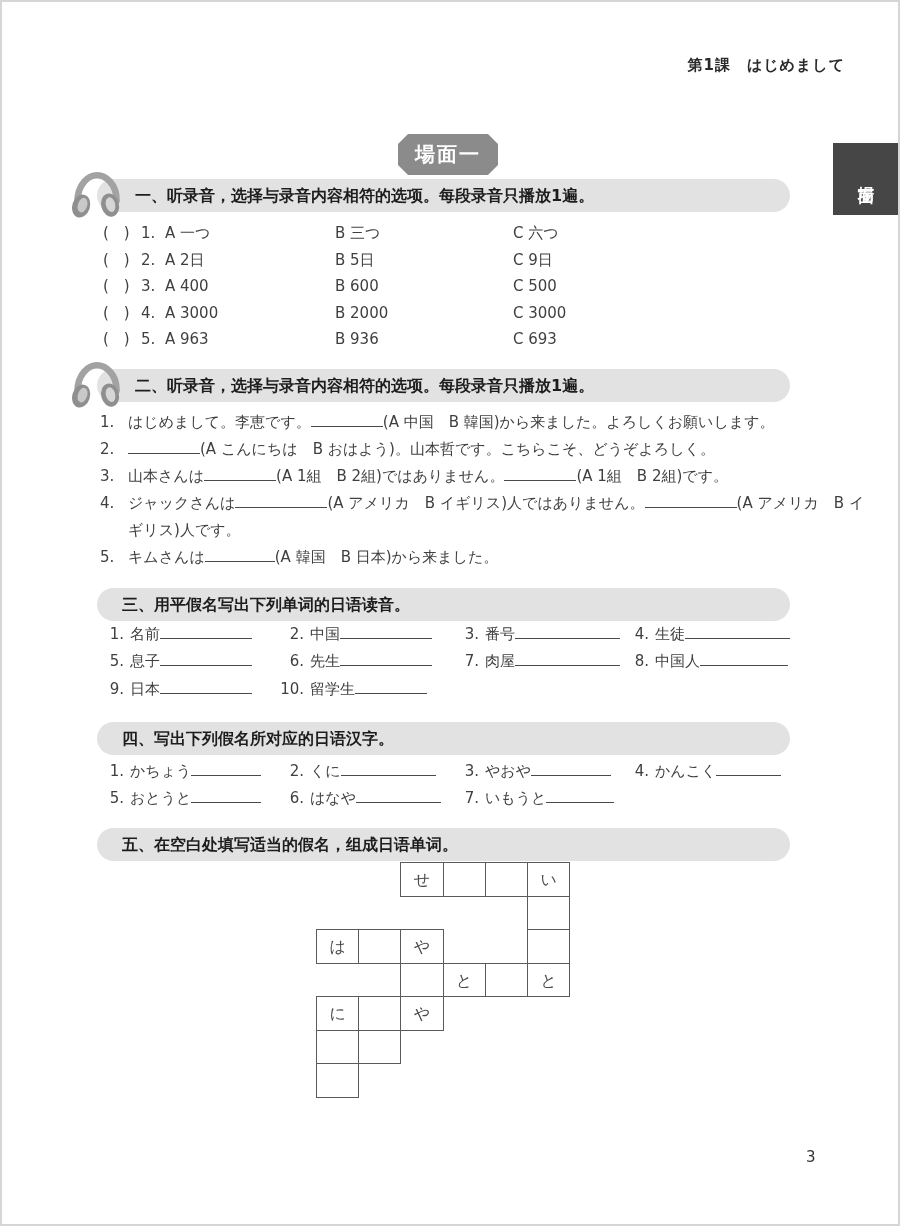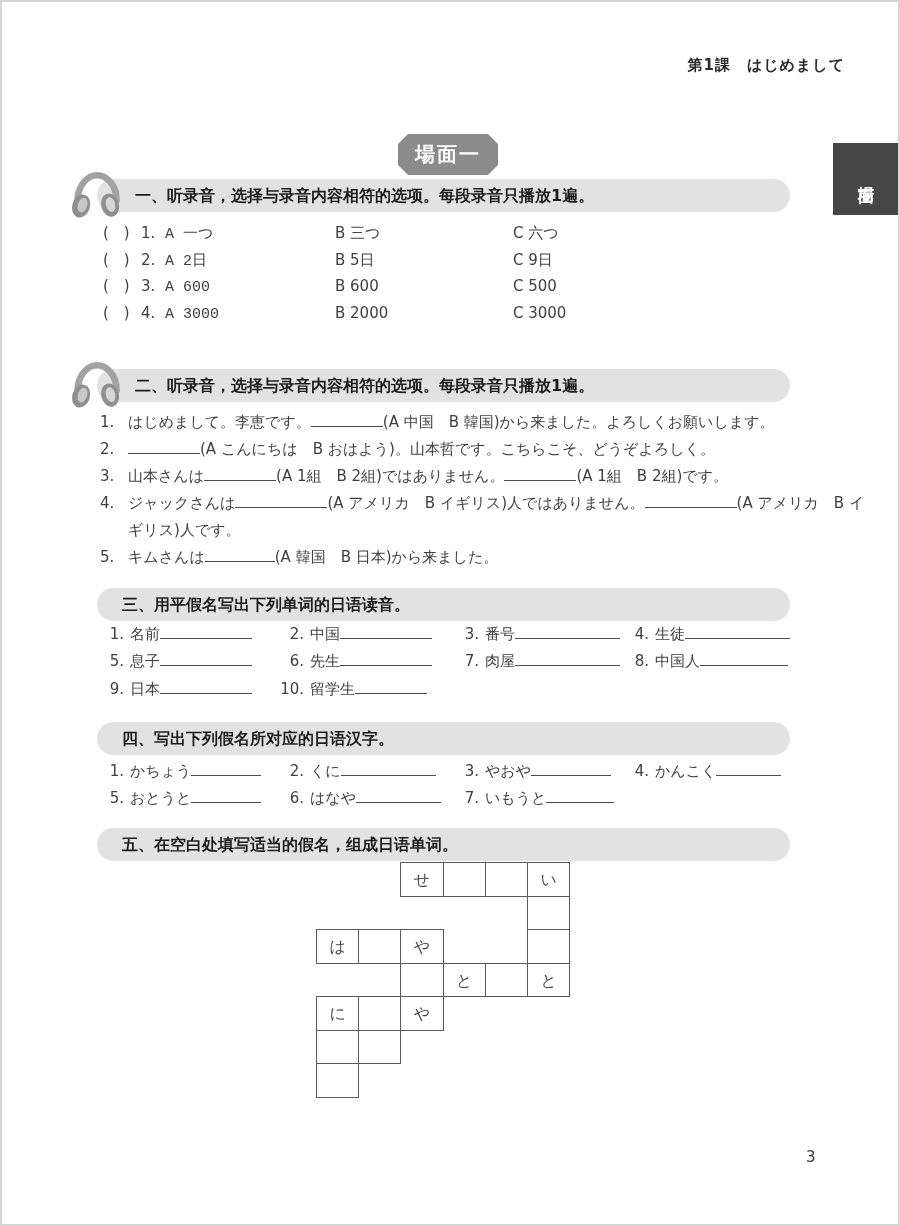--- a/index.html
+++ b/index.html
@@ -42,21 +42,21 @@
   .sec-bar.plain{padding-left:25px;width:668px;}
 
   .hp-icon{position:absolute;left:69px;width:56px;height:56px;z-index:3;}
 
   
   .s1-items{position:absolute;left:103px;top:220px;width:720px;font-size:15px;color:#3f3f3f;}
   .s1-row{height:26.6px;line-height:26.6px;white-space:nowrap;}
   .s1-row span{display:inline-block;}
   .s1-paren{width:38px;}
   .s1-num{width:24px;}
-  .s1-a{width:170px;font-family:Liberation Mono, monospace;}
+  .s1-a{width:170px;}
   .s1-b{width:178px;}
 
   
   .s2-items{position:absolute;left:100px;top:409px;width:772px;font-size:15px;color:#3f3f3f;line-height:27px;}
   .s2-item{padding-left:28px;text-indent:-28px;}
   .s2-num{display:inline-block;width:28px;text-indent:0;}
   .blank{display:inline-block;border-bottom:1.5px solid #4a4a4a;height:0.95em;vertical-align:baseline;}
 
   
   .word-grid{position:absolute;left:100px;display:grid;grid-template-columns:180px 175px 170px auto;font-size:15px;color:#3f3f3f;}
@@ -103,22 +103,23 @@
 
 <div class="sec-bar with-icon" style="top:179px">一、听录音，选择与录音内容相符的选项。每段录音只播放1遍。</div>
 <div class="sec-bar with-icon" style="top:369px">二、听录音，选择与录音内容相符的选项。每段录音只播放1遍。</div>
 <div class="sec-bar plain" style="top:588px">三、用平假名写出下列单词的日语读音。</div>
 <div class="sec-bar plain" style="top:722px">四、写出下列假名所对应的日语汉字。</div>
 <div class="sec-bar plain" style="top:828px">五、在空白处填写适当的假名，组成日语单词。</div>
 
 <div class="s1-items">
     <div class="s1-row"><span class="s1-paren">(　)</span><span class="s1-num">1.</span><span class="s1-a">A 一つ</span><span class="s1-b">B 三つ</span><span class="s1-c">C 六つ</span></div>
     <div class="s1-row"><span class="s1-paren">(　)</span><span class="s1-num">2.</span><span class="s1-a">A 2日</span><span class="s1-b">B 5日</span><span class="s1-c">C 9日</span></div>
-    <div class="s1-row"><span class="s1-paren">(　)</span><span class="s1-num">3.</span><span class="s1-a">A 600</span><span class="s1-b">B 600</span><span class="s1-c">C 500</span></div>
+    <div class="s1-row"><span class="s1-paren">(　)</span><span class="s1-num">3.</span><span class="s1-a">A 400</span><span class="s1-b">B 600</span><span class="s1-c">C 500</span></div>
     <div class="s1-row"><span class="s1-paren">(　)</span><span class="s1-num">4.</span><span class="s1-a">A 3000</span><span class="s1-b">B 2000</span><span class="s1-c">C 3000</span></div>
+    <div class="s1-row"><span class="s1-paren">(　)</span><span class="s1-num">5.</span><span class="s1-a">A 963</span><span class="s1-b">B 936</span><span class="s1-c">C 693</span></div>
   </div>
 <div class="s2-items">
     <div class="s2-item"><span class="s2-num">1.</span><span>はじめまして。李恵です。</span><span class="blank" style="width: 72px;"></span><span>(A 中国　B 韓国)から来ました。よろしくお願いします。</span></div>
     <div class="s2-item"><span class="s2-num">2.</span><span class="blank" style="width: 72px;"></span><span>(A こんにちは　B おはよう)。山本哲です。こちらこそ、どうぞよろしく。</span></div>
     <div class="s2-item"><span class="s2-num">3.</span><span>山本さんは</span><span class="blank" style="width: 72px;"></span><span>(A 1組　B 2組)ではありません。</span><span class="blank" style="width: 72px;"></span><span>(A 1組　B 2組)です。</span></div>
     <div class="s2-item"><span class="s2-num">4.</span><span>ジャックさんは</span><span class="blank" style="width: 92px;"></span><span>(A アメリカ　B イギリス)人ではありません。</span><span class="blank" style="width: 92px;"></span><span>(A アメリカ　B イギリス)人です。</span></div>
     <div class="s2-item"><span class="s2-num">5.</span><span>キムさんは</span><span class="blank" style="width: 70px;"></span><span>(A 韓国　B 日本)から来ました。</span></div>
   </div>
 <div class="word-grid" style="top:621px;">
     <div class="word-item"><span class="w-num">1.</span><span>名前</span><span class="blank" style="width: 92px;"></span></div>

